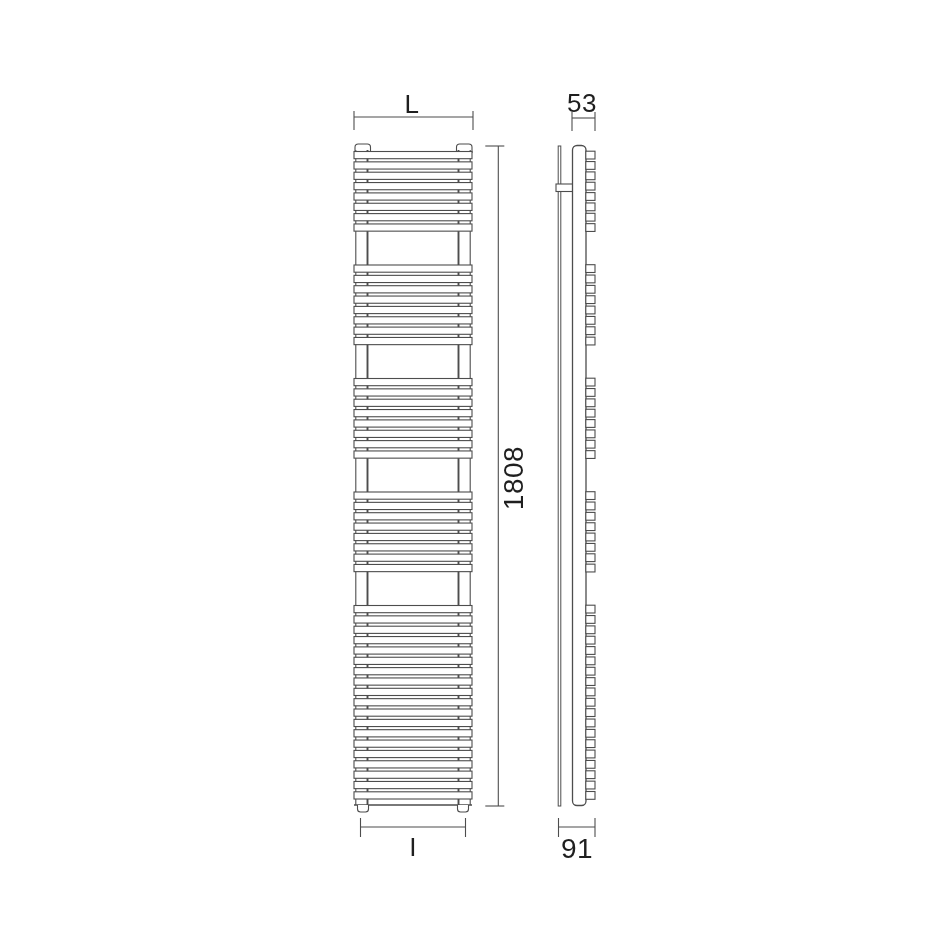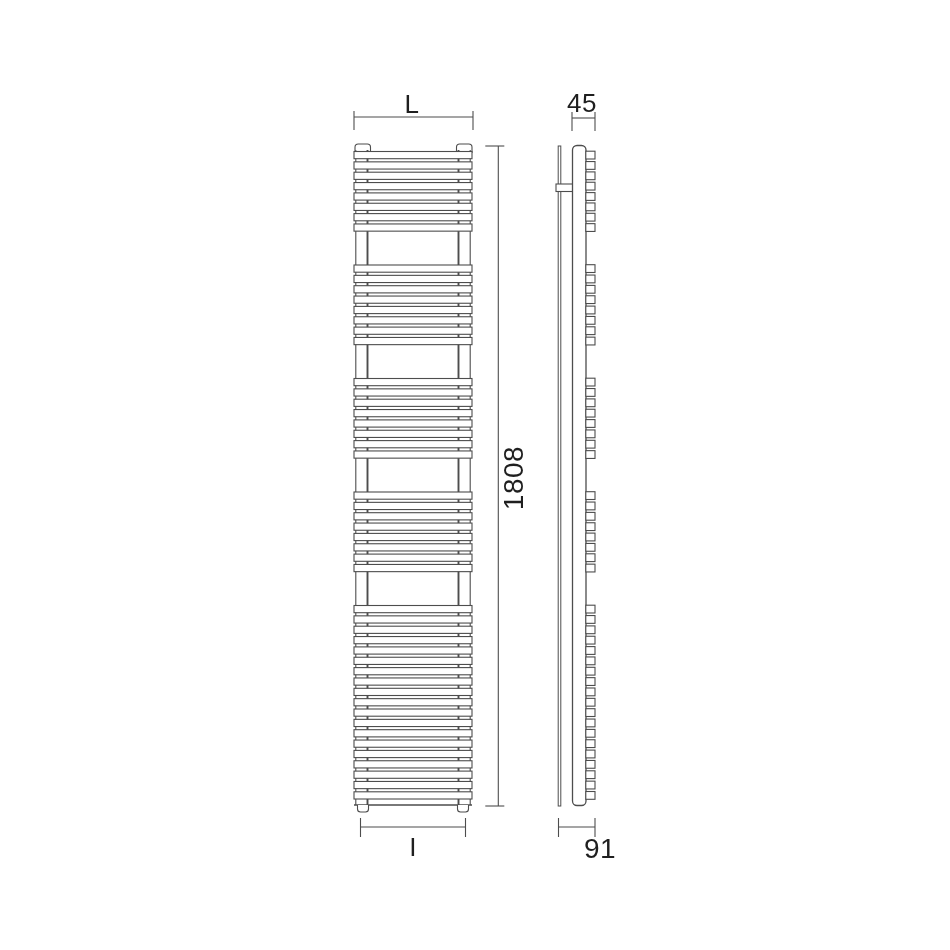--- a/index.html
+++ b/index.html
@@ -20,21 +20,21 @@
     white-space:nowrap;
     letter-spacing:0.5px;
     line-height:1;
     user-select:none;
   }
   .dim-label.rot{transform:translate(-50%,-50%) rotate(-90deg);}
   #lbl-L   {left:412px;top:104px;}
   #lbl-53  {left:582px;top:103px;}
   #lbl-1808{left:514px;top:478px;font-size:28px;}
   #lbl-I   {left:413px;top:847px;}
-  #lbl-91  {left:577px;top:849px;font-size:28px;margin-left:23px;}
+  #lbl-91  {left:577px;top:849px;font-size:28px;}
 </style>
 </head>
 <body>
 
 <div class="canvas">
   <svg id="drawing" width="950" height="950" viewBox="0 0 950 950">
       <g stroke="#4d4d4d" fill="none">
         <path d="M 355 153 L 355 147.2 Q 355 144 358.2 144
                     L 367.3 144 Q 370.5 144 370.5 147.2
                     L 370.5 153" fill="#ffffff" stroke-width="1.1"></path>
@@ -174,20 +174,20 @@
         <line x1="360.5" y1="818" x2="360.5" y2="837" stroke-width="1.1"></line>
         <line x1="465.5" y1="818" x2="465.5" y2="837" stroke-width="1.1"></line>
         <line x1="558.5" y1="827" x2="595" y2="827" stroke-width="1.1"></line>
         <line x1="558.5" y1="818" x2="558.5" y2="837" stroke-width="1.1"></line>
         <line x1="595" y1="818" x2="595" y2="837" stroke-width="1.1"></line>
       </g>
     </svg>
 
   <div class="dim-label" id="lbl-L">L</div>
 
-  <div class="dim-label" id="lbl-53">45</div>
+  <div class="dim-label" id="lbl-53">53</div>
 
   <div class="dim-label rot" id="lbl-1808">1808</div>
 
   <div class="dim-label" id="lbl-I">I</div>
 
   <div class="dim-label" id="lbl-91">91</div>
 </div>
 
 </body></html>

